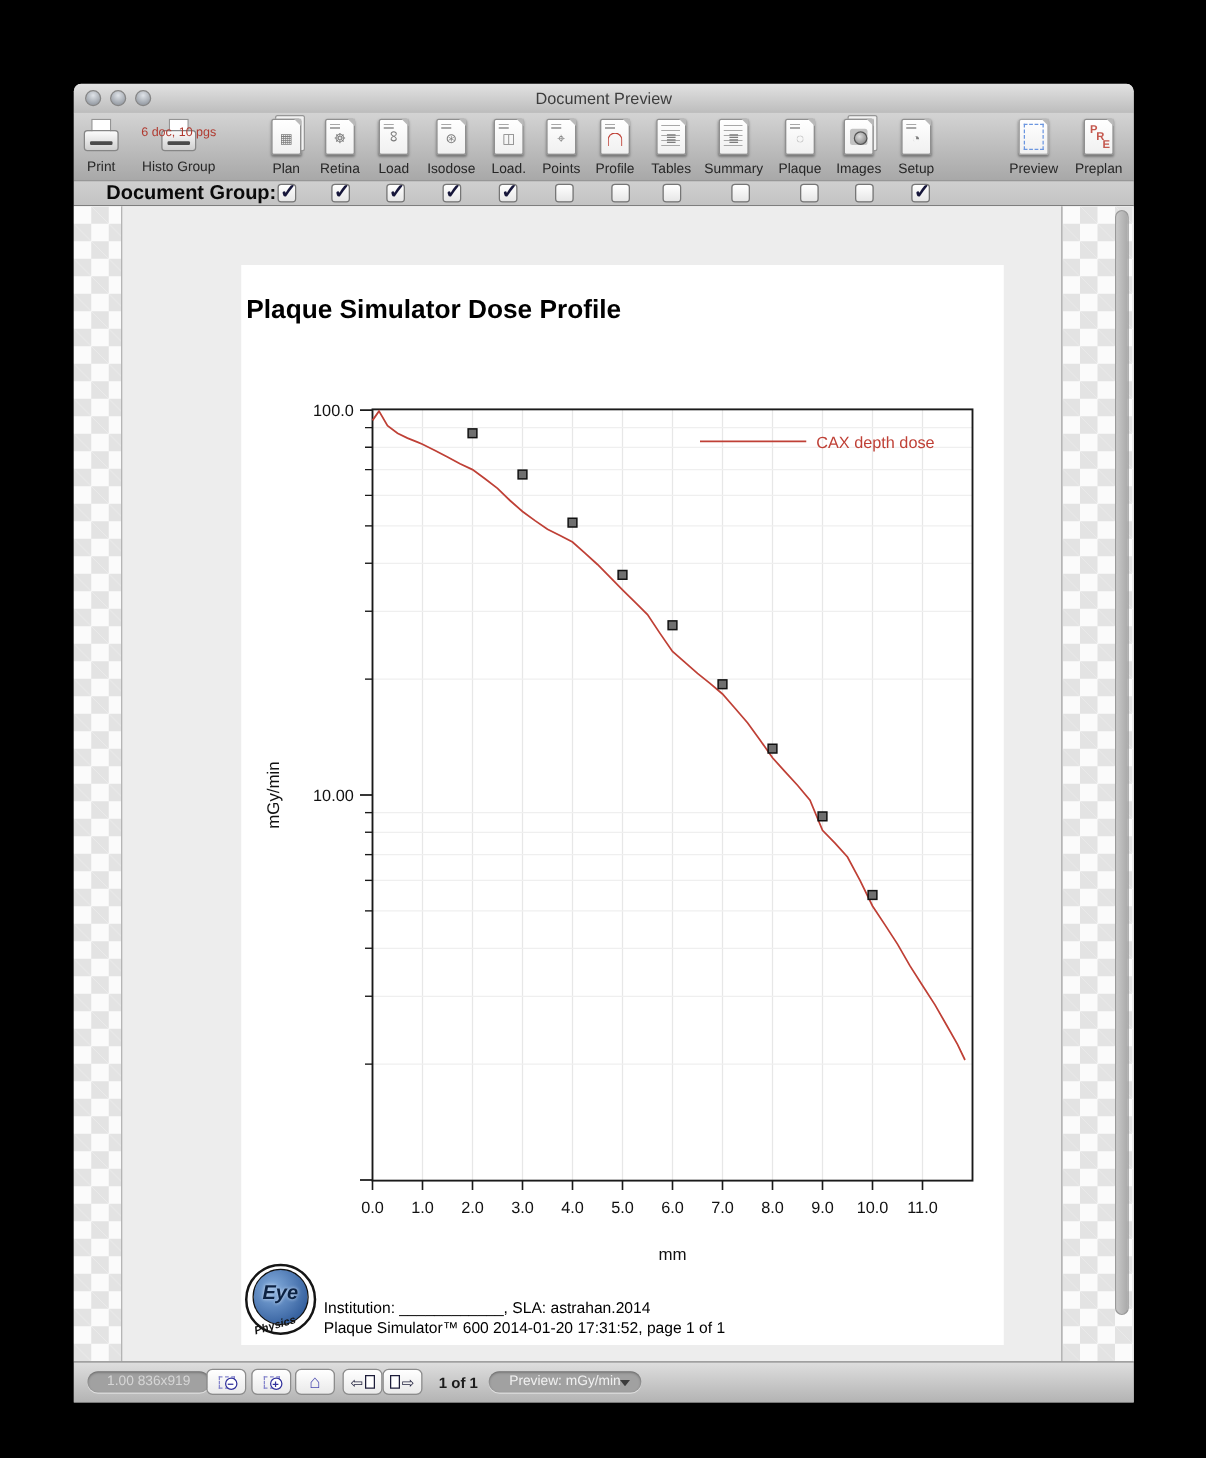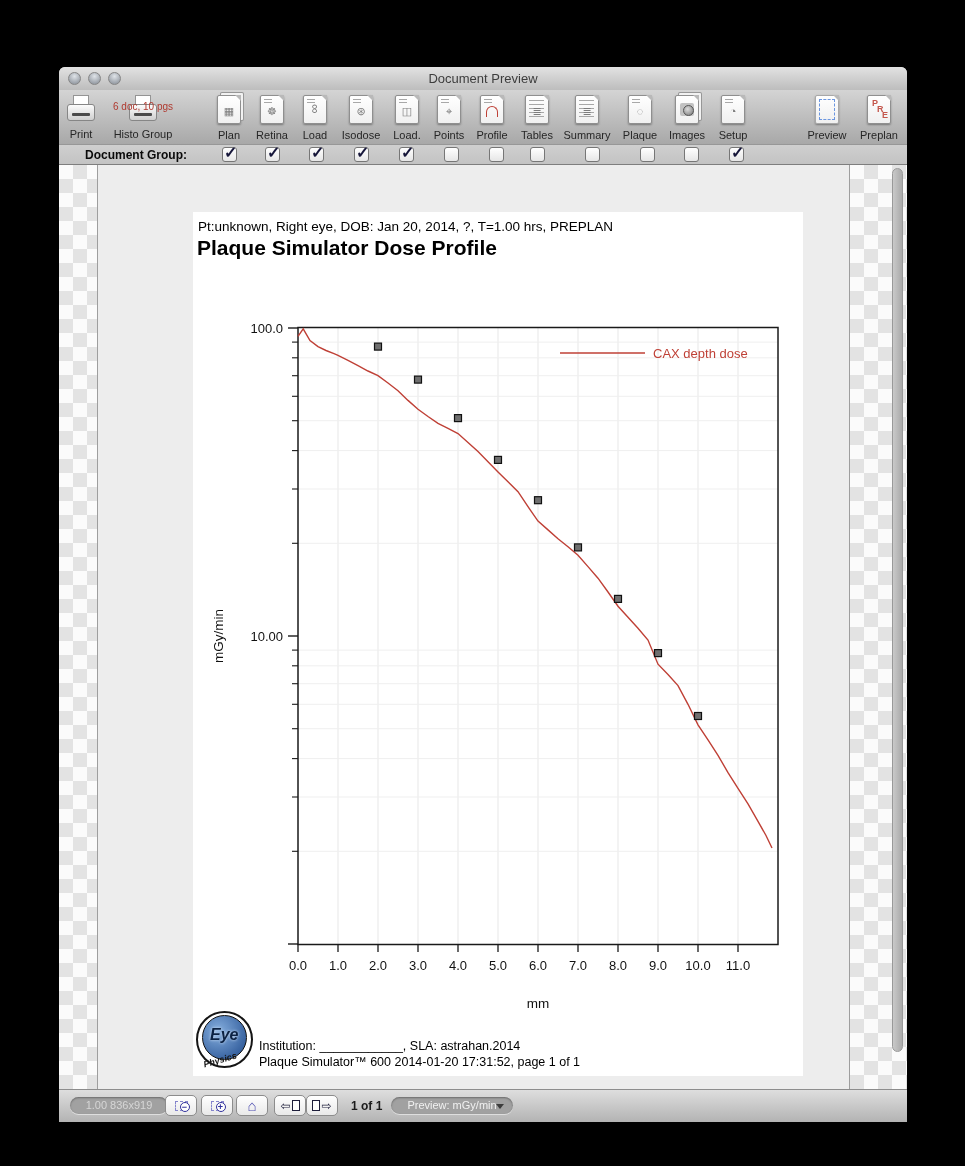--- a/index.html
+++ b/index.html
@@ -47,21 +47,21 @@
          background:#fff;border:1px solid #949494;}
   .printer::before{content:"";position:absolute;bottom:3px;left:2px;right:2px;height:15px;
          background:linear-gradient(#fcfcfc,#cfcfcf);border:1px solid #868686;border-radius:3px;z-index:1;}
   .printer .slot{position:absolute;bottom:8px;left:7px;right:7px;height:3px;background:#4a4a4a;z-index:2;border-radius:1px;}
   .badge-red{position:absolute;left:50%;top:7px;transform:translateX(-50%);white-space:nowrap;
          font-size:10px;color:#b03a30;z-index:3;}
   
   .docgroup{position:absolute;left:0;top:77px;width:100%;height:21px;
             background:linear-gradient(#cfcfcf,#c3c3c3);border-top:1px solid #979797;
             border-bottom:1px solid #7e7e7e;box-sizing:border-box;}
-  .dg-label{position:absolute;left:26px;top:0;line-height:20px;font-size:12px;font-weight:bold;color:#0a0a0a;}
+  .dg-label{position:absolute;left:26px;top:0;line-height:20px;font-size:16px;font-weight:bold;color:#0a0a0a;}
   .cbox{position:absolute;top:2px;width:15px;height:15px;margin-left:-8px;border:1px solid #767676;
         border-radius:3px;background:linear-gradient(#ffffff,#e6e6e6);box-sizing:border-box;cursor:default;}
   .cbox.checked::after{content:"✓";position:absolute;left:1px;top:-5px;font-size:16px;font-weight:bold;color:#16163a;}
   
   .content{position:absolute;left:0;top:98px;width:100%;height:924px;background:#ededed;}
   .checker{position:absolute;top:0;height:100%;background-color:#fbfbfb;
      background-image:linear-gradient(45deg,#e3e3e3 25%,transparent 25%,transparent 75%,#e3e3e3 75%),
                       linear-gradient(45deg,#e3e3e3 25%,transparent 25%,transparent 75%,#e3e3e3 75%);
      background-size:28px 28px;background-position:0 0,14px 14px;}
   .checker.left{left:0;width:38px;border-right:1px solid #9e9e9e;}
@@ -271,21 +271,20 @@
           <span class="cbox" style="left: 589px;"></span>
           <span class="cbox" style="left: 633px;"></span>
           <span class="cbox checked" style="left: 678px;"></span>
         </div>
     </div>
 
     <div class="content">
       <div class="checker left"></div>
       <div class="viewport">
         <div class="page">
-          <div class="hdr-line">Pt:unknown, Right eye, DOB: Jan 20, 2014, ?, T=1.00 hrs, PREPLAN</div>
           <div class="doc-title">Plaque Simulator Dose Profile</div>
           <svg id="chart-svg" width="610" height="864" viewBox="0 0 610 864">
               <line x1="145" x2="145" y1="116" y2="732" stroke="#e7e7e7" stroke-width="1"></line>
               <line x1="185" x2="185" y1="116" y2="732" stroke="#e7e7e7" stroke-width="1"></line>
               <line x1="225" x2="225" y1="116" y2="732" stroke="#e7e7e7" stroke-width="1"></line>
               <line x1="265" x2="265" y1="116" y2="732" stroke="#e7e7e7" stroke-width="1"></line>
               <line x1="305" x2="305" y1="116" y2="732" stroke="#e7e7e7" stroke-width="1"></line>
               <line x1="345" x2="345" y1="116" y2="732" stroke="#e7e7e7" stroke-width="1"></line>
               <line x1="385" x2="385" y1="116" y2="732" stroke="#e7e7e7" stroke-width="1"></line>
               <line x1="425" x2="425" y1="116" y2="732" stroke="#e7e7e7" stroke-width="1"></line>

